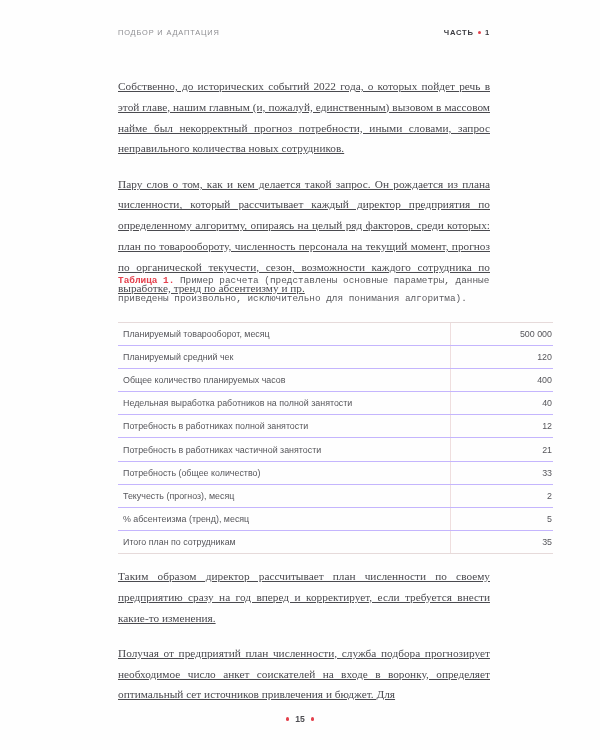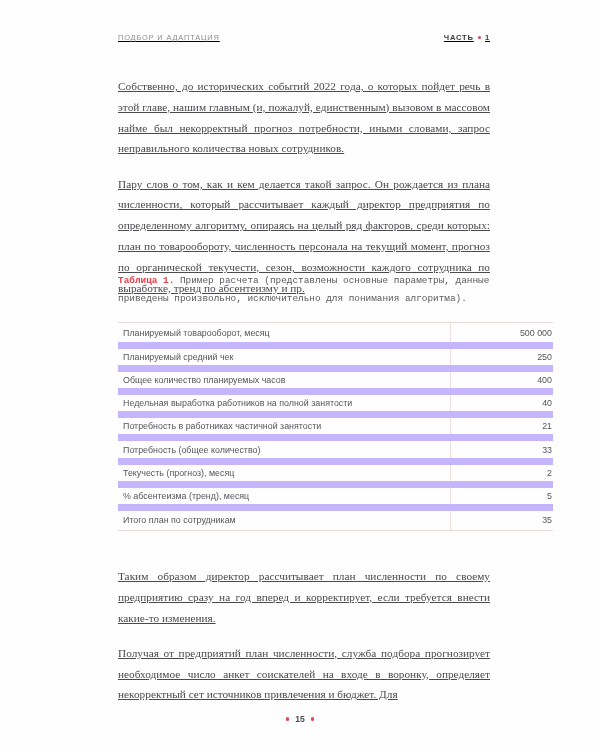--- a/index.html
+++ b/index.html
@@ -20,24 +20,23 @@
     background: #fefefe;
   }
 
   
   .runhead {
     position: absolute;
     top: 28px;
     left: 118px;
     right: 110px;
     display: flex;
-    align-items: flex-end;
+    align-items: flex-start;
     justify-content: space-between;
     height: 14px;
-    text-decoration: underline;
   }
   .runhead-left {
     font-family: "Liberation Sans", sans-serif;
     font-size: 7.4px;
     letter-spacing: 0.85px;
     color: #8d8d91;
     text-transform: uppercase;
     white-space: nowrap;
   }
   .runhead-right {
@@ -107,21 +106,21 @@
     border-collapse: collapse;
     table-layout: fixed;
   }
   .data-table tr {
     height: 23.1px;
   }
   .data-table td {
     font-family: "Liberation Sans", sans-serif;
     font-size: 8.9px;
     color: #56565b;
-    border-bottom: 7px solid #c4b5fd;
+    border-bottom: 1px solid #c4b5fd;
     padding: 0;
     vertical-align: middle;
     white-space: nowrap;
     overflow: hidden;
   }
   .data-table tr:first-child td { border-top: 1px solid #e6dada; }
   .data-table tr:last-child td { border-bottom: 1px solid #e6dada; }
   .data-table td.label {
     width: 319px;
     padding-left: 5px;
@@ -175,31 +174,35 @@
   </div>
 
   <table class="data-table">
     <tbody>
         <tr>
           <td class="label">Планируемый товарооборот, месяц</td>
           <td class="value">500 000</td>
         </tr>
         <tr>
           <td class="label">Планируемый средний чек</td>
-          <td class="value">250</td>
+          <td class="value">120</td>
         </tr>
         <tr>
           <td class="label">Общее количество планируемых часов</td>
           <td class="value">400</td>
         </tr>
         <tr>
           <td class="label">Недельная выработка работников на полной занятости</td>
           <td class="value">40</td>
         </tr>
         <tr>
+          <td class="label">Потребность в работниках полной занятости</td>
+          <td class="value">12</td>
+        </tr>
+        <tr>
           <td class="label">Потребность в работниках частичной занятости</td>
           <td class="value">21</td>
         </tr>
         <tr>
           <td class="label">Потребность (общее количество)</td>
           <td class="value">33</td>
         </tr>
         <tr>
           <td class="label">Текучесть (прогноз), месяц</td>
           <td class="value">2</td>
@@ -210,21 +213,21 @@
         </tr>
         <tr>
           <td class="label">Итого план по сотрудникам</td>
           <td class="value">35</td>
         </tr>
       </tbody>
   </table>
 
   <div class="content" style="top: 566px;">
     <p class="para">Таким образом директор рассчитывает план численности по своему предприятию сразу на год вперед и корректирует, если требуется внести какие-то изменения.</p>
-    <p class="para">Получая от предприятий план численности, служба подбора прогнозирует необходимое число анкет соискателей на входе в воронку, определяет некорректный сет источников привлечения и бюджет. Для</p>
+    <p class="para">Получая от предприятий план численности, служба подбора прогнозирует необходимое число анкет соискателей на входе в воронку, определяет оптимальный сет источников привлечения и бюджет. Для</p>
   </div>
 
   <div class="folio">
     <span class="dot"></span>
     <span>15</span>
     <span class="dot"></span>
   </div>
 
 </div>
 

